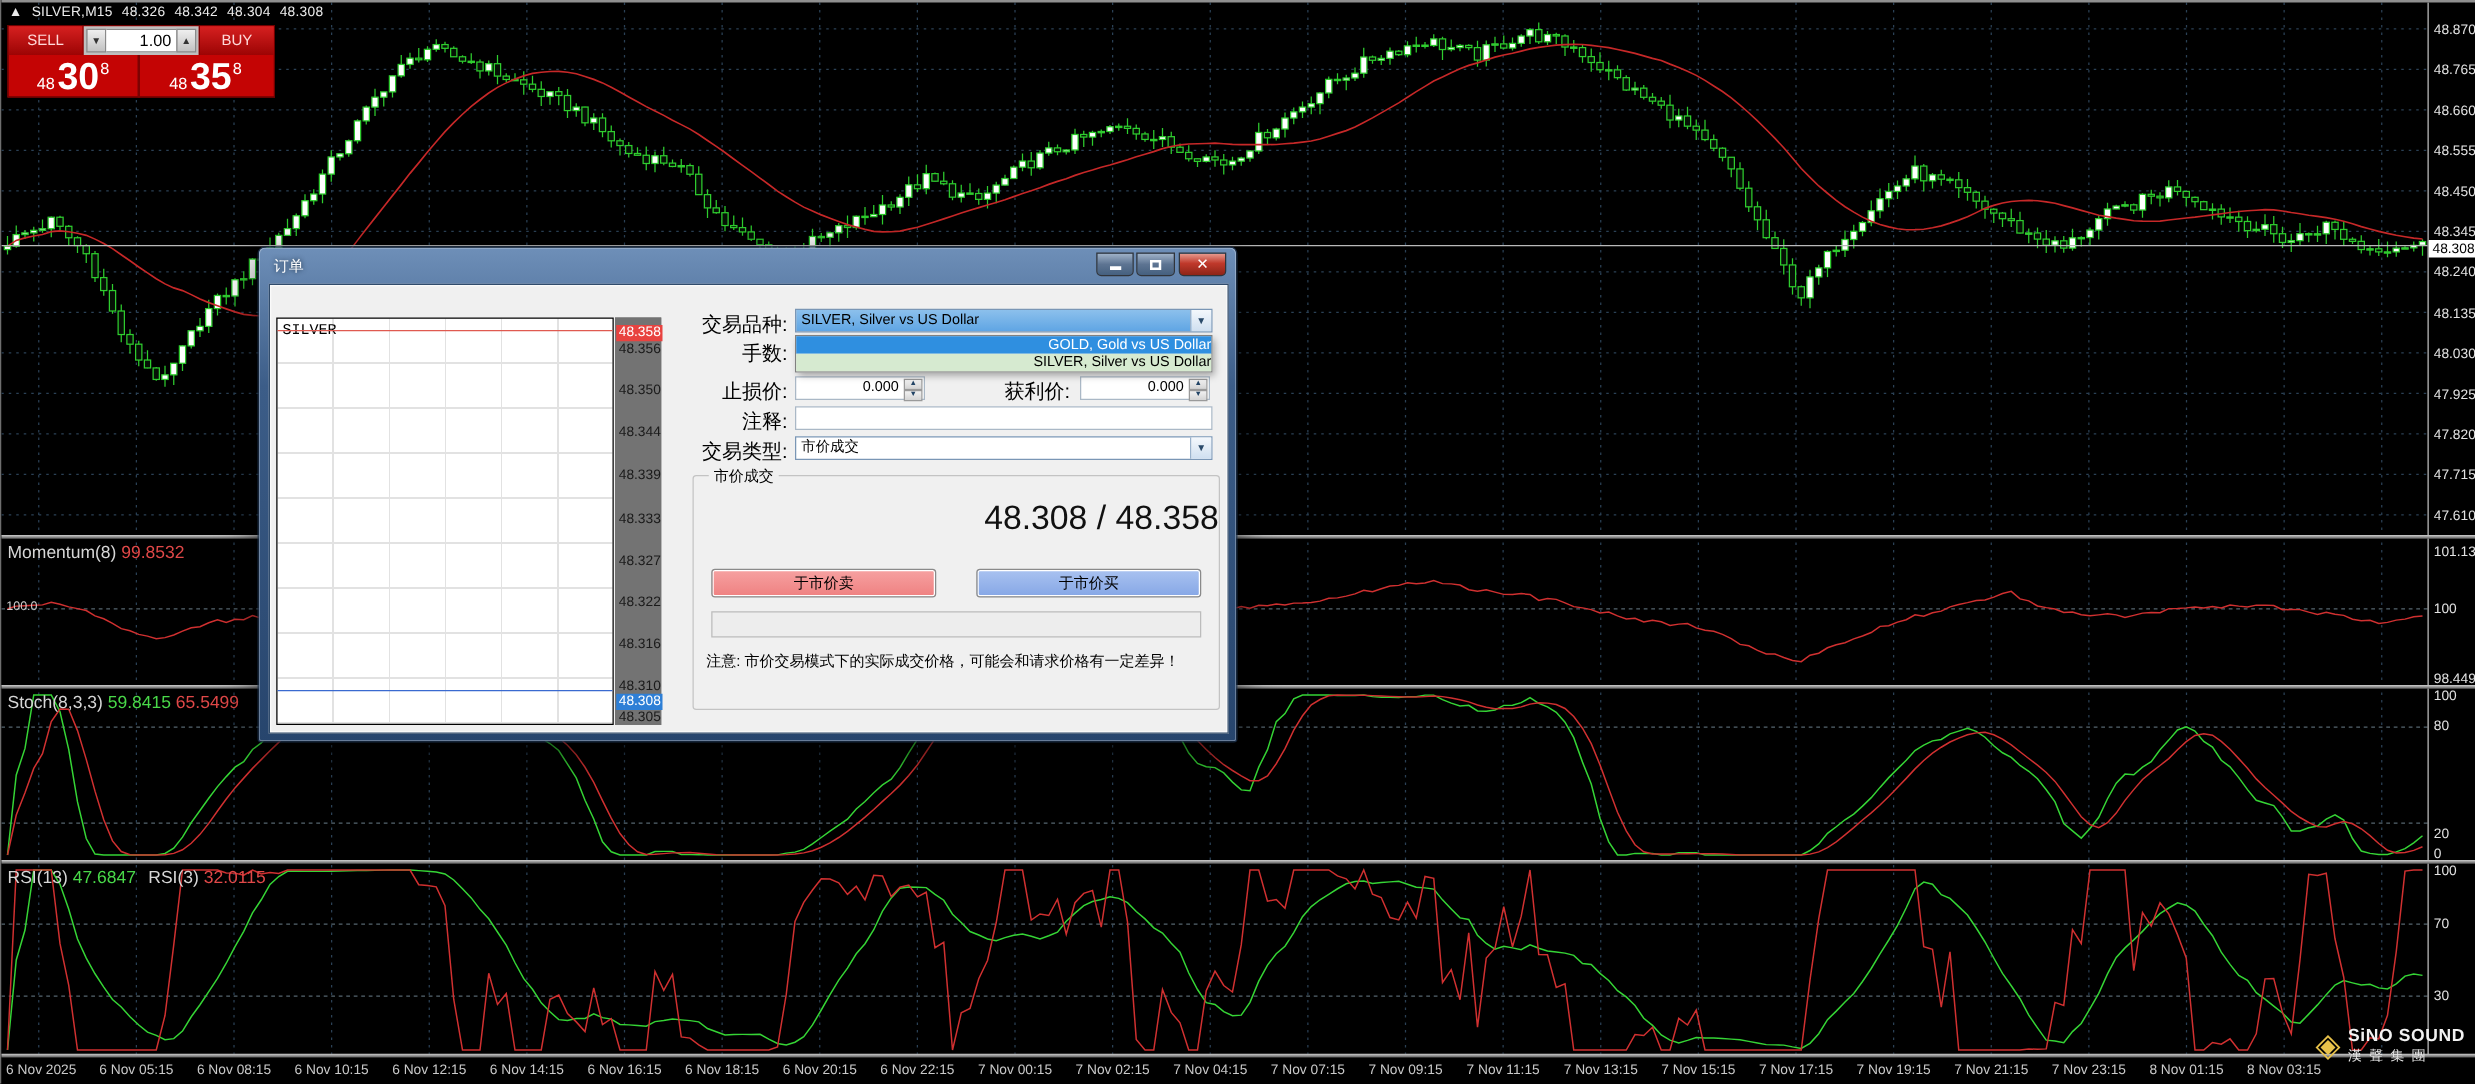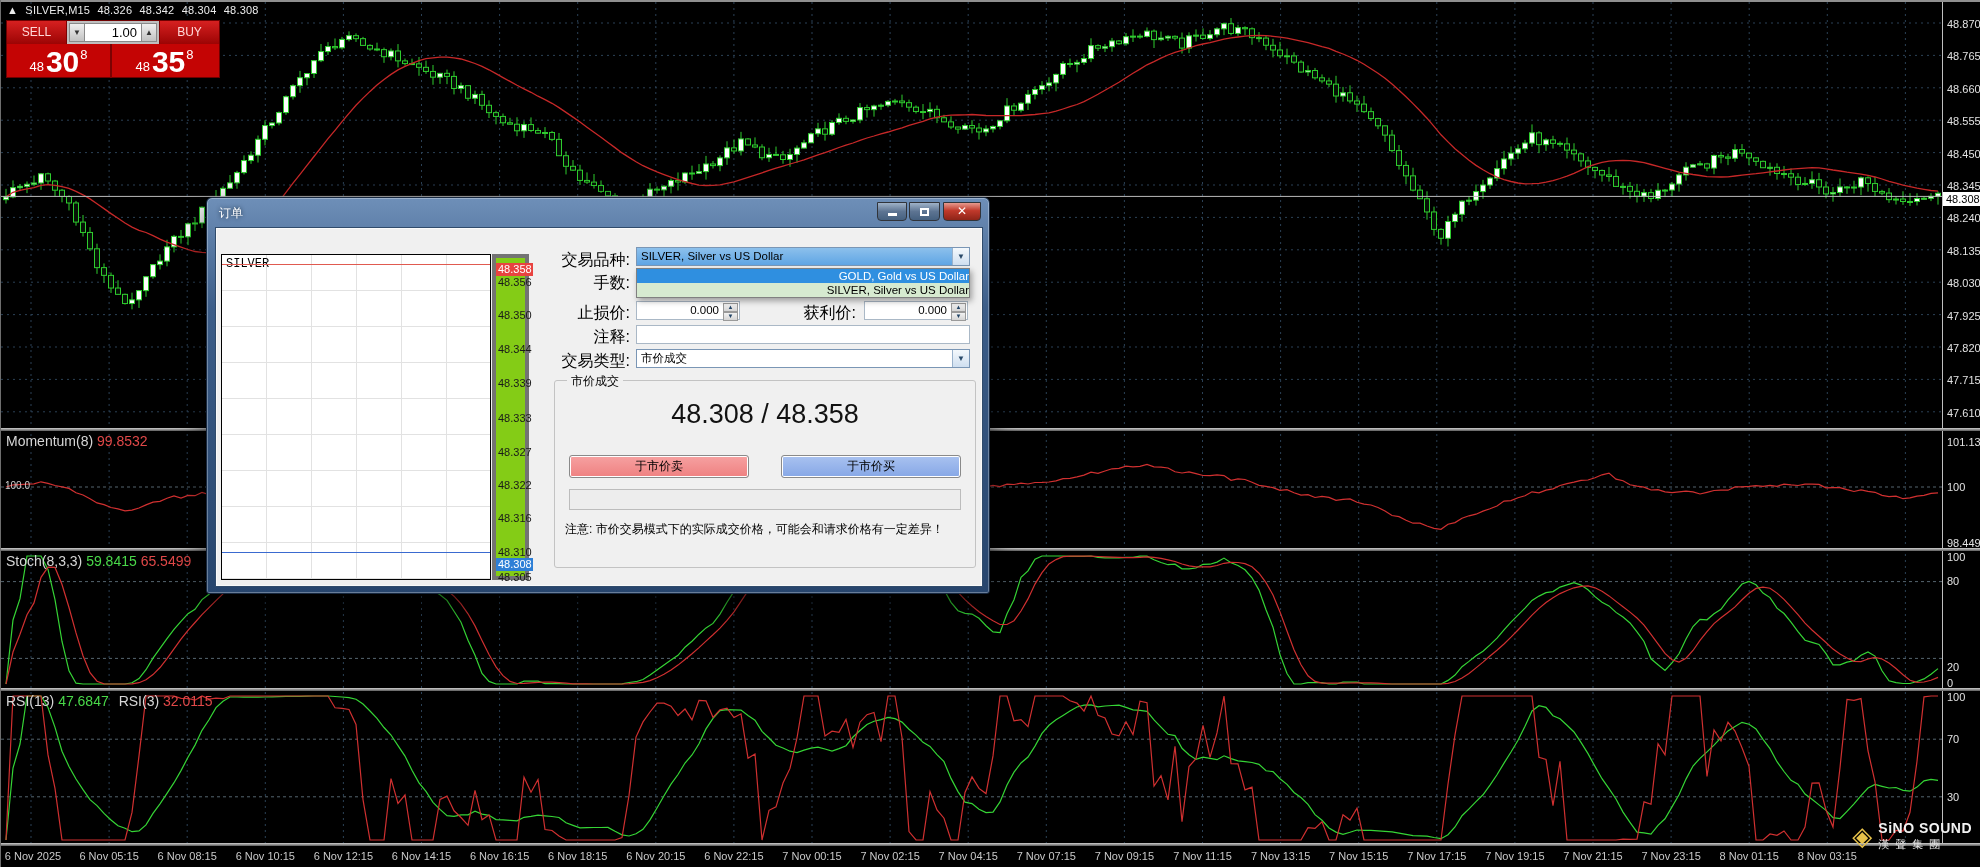--- a/index.html
+++ b/index.html
@@ -60,42 +60,42 @@
   .winbtn .box{width:9px;height:8px;border:2px solid #fff;}
   .winbtn .x{color:#fff;font-size:12px;font-weight:bold;line-height:19px;}
   .dlg-client{position:absolute;left:8px;top:29px;width:768px;height:360px;background:#f0f0f0;
      border:1px solid #304b6b;box-shadow:inset 0 0 0 1px #fafafa;}
   .tickchart{position:absolute;left:5px;top:26px;width:270px;height:326px;background:#fff;border:1px solid #000;
      background-image:repeating-linear-gradient(to right,transparent 0 44px,#e2e2e2 44px 45px),
                       repeating-linear-gradient(to bottom,transparent 0 35px,#e2e2e2 35px 36px);}
   .tick-sym{position:absolute;left:4px;top:2px;font-size:12px;color:#000;font-family:"Liberation Mono","DejaVu Sans Mono",monospace;}
   .askline{position:absolute;left:0;top:9px;width:100%;height:1px;background:#e05a50;}
   .bidline{position:absolute;left:0;top:297px;width:100%;height:1px;background:#3a6ad0;}
-  .ladder{position:absolute;left:276px;top:26px;width:37px;height:326px;background:#84cc16;border:4px solid #737373;}
+  .ladder{position:absolute;left:276px;top:26px;width:37px;height:326px;background:#737373;border:1px solid #737373;}
   .lad{position:absolute;left:0;width:37px;height:13px;font-size:11px;line-height:13px;color:#1a1a1a;padding-left:2px;}
   .lad.ask{background:#e84340;color:#fff;} .lad.bid{background:#2e7fd6;color:#fff;}
   .flabel{position:absolute;width:150px;text-align:right;font-size:16px;color:#000;}
   .combo{position:absolute;height:19px;border:1px solid #7a96b5;background:#fff;font-size:11.5px;line-height:17px;
      color:#000;padding-left:4px;}
   .combo .arrow{position:absolute;right:0;top:0;width:17px;height:17px;background:linear-gradient(#f4f8fc,#cfdff0);
      border-left:1px solid #9ab2cc;color:#2a4a6a;font-size:8px;text-align:center;line-height:17px;}
   .combo.hl{background:linear-gradient(#8cc0ec,#5fa5e4);}
   .droplist{position:absolute;background:#fff;border:1px solid #808080;box-shadow:2px 3px 6px rgba(0,0,0,.35);z-index:5;}
   .dropitem{height:14px;font-size:11.5px;line-height:14px;padding-left:4px;color:#000;text-align:right;}
   .dropitem.hl{background:#2f8fe0;color:#fff;}
   .dropitem.alt{background:#d6ead0;}
   .numfield{position:absolute;height:19px;border:1px solid #aab8c6;background:#fff;font-size:11.5px;line-height:17px;
      text-align:right;padding-right:20px;color:#000;}
   .spin{position:absolute;right:1px;top:1px;width:15px;height:15px;display:flex;flex-direction:column;}
   .spin div{flex:1;background:linear-gradient(#f2f2f2,#d4d4d4);border:1px solid #9a9a9a;font-size:6px;
      line-height:7px;text-align:center;color:#246;}
   .txtinput{position:absolute;height:19px;border:1px solid #aab8c6;background:#fff;}
   .groupbox{position:absolute;left:338px;top:152px;width:422px;height:188px;border:1px solid #c3c3c3;border-radius:3px;}
   .grouplbl{position:absolute;left:12px;top:-8px;background:#f0f0f0;padding:0 4px;font-size:12px;color:#000;}
-  .bigprice{position:absolute;left:0;top:18px;width:100%;text-align:center;font-size:27px;color:#111;}
+  .bigprice{position:absolute;left:0;top:18px;width:100%;text-align:right;font-size:27px;color:#111;}
   .mktbtn{position:absolute;top:74px;width:180px;height:23px;border:1px solid #8a8a8a;border-radius:3px;
      font-size:12px;color:#000;text-align:center;line-height:21px;box-shadow:inset 0 0 0 1px #fff;}
   .mktbtn.sell{left:14px;background:linear-gradient(#f6a1a1,#ef8181);}
   .mktbtn.buy{left:226px;background:linear-gradient(#a9c2f0,#86a7e6);}
   .disbar{position:absolute;left:14px;top:108px;width:392px;height:21px;background:#ededed;border:1px solid #bcbcbc;}
   .warn{position:absolute;left:10px;top:140px;width:408px;font-size:12px;color:#000;}
 </style>
 </head>
 <body>
 

